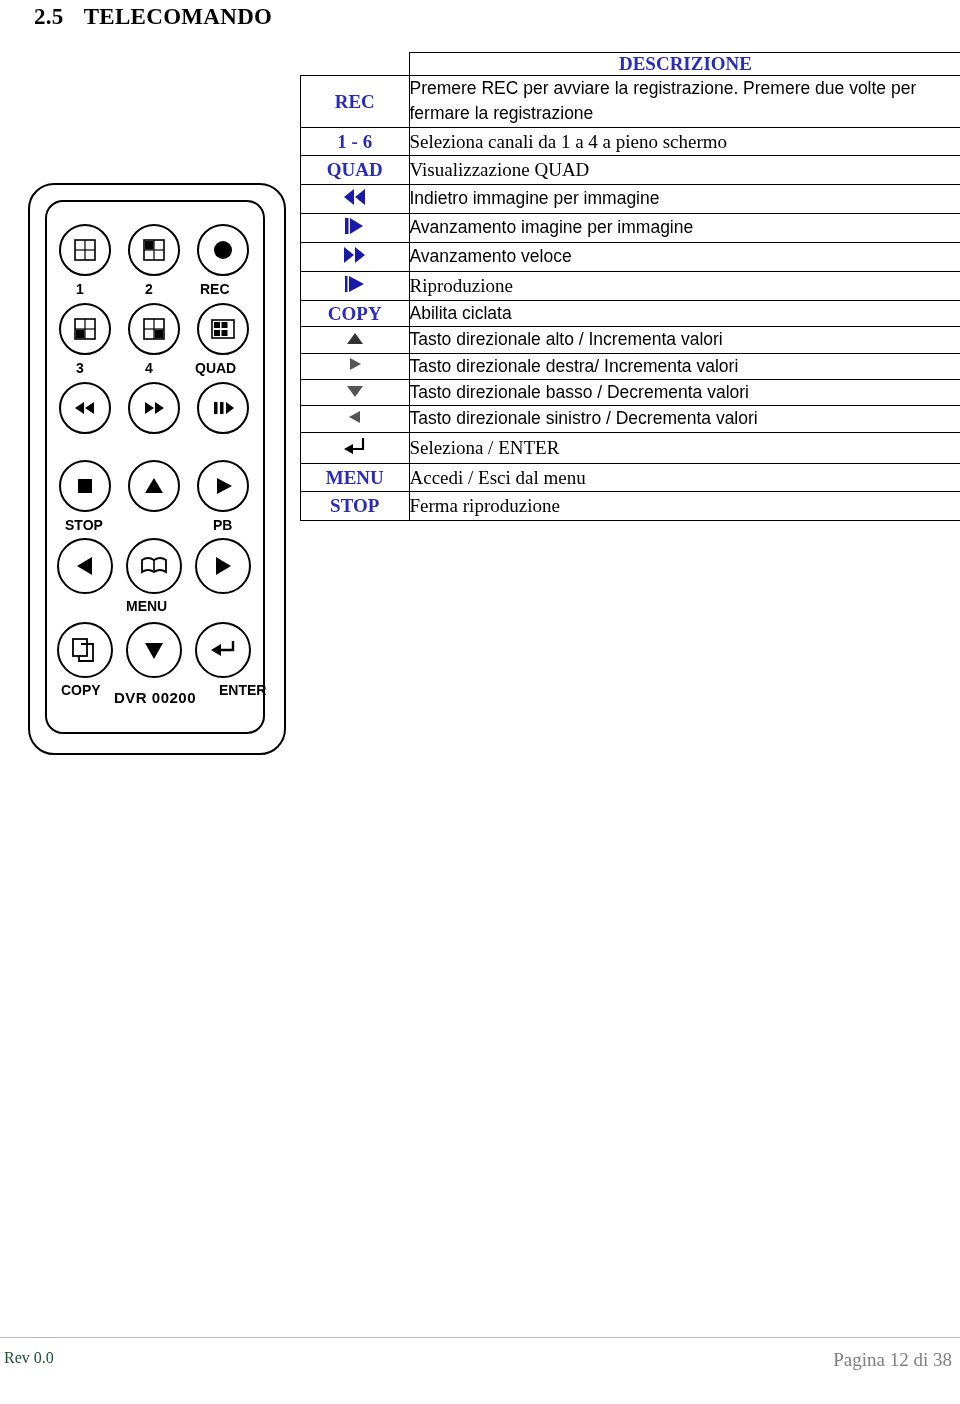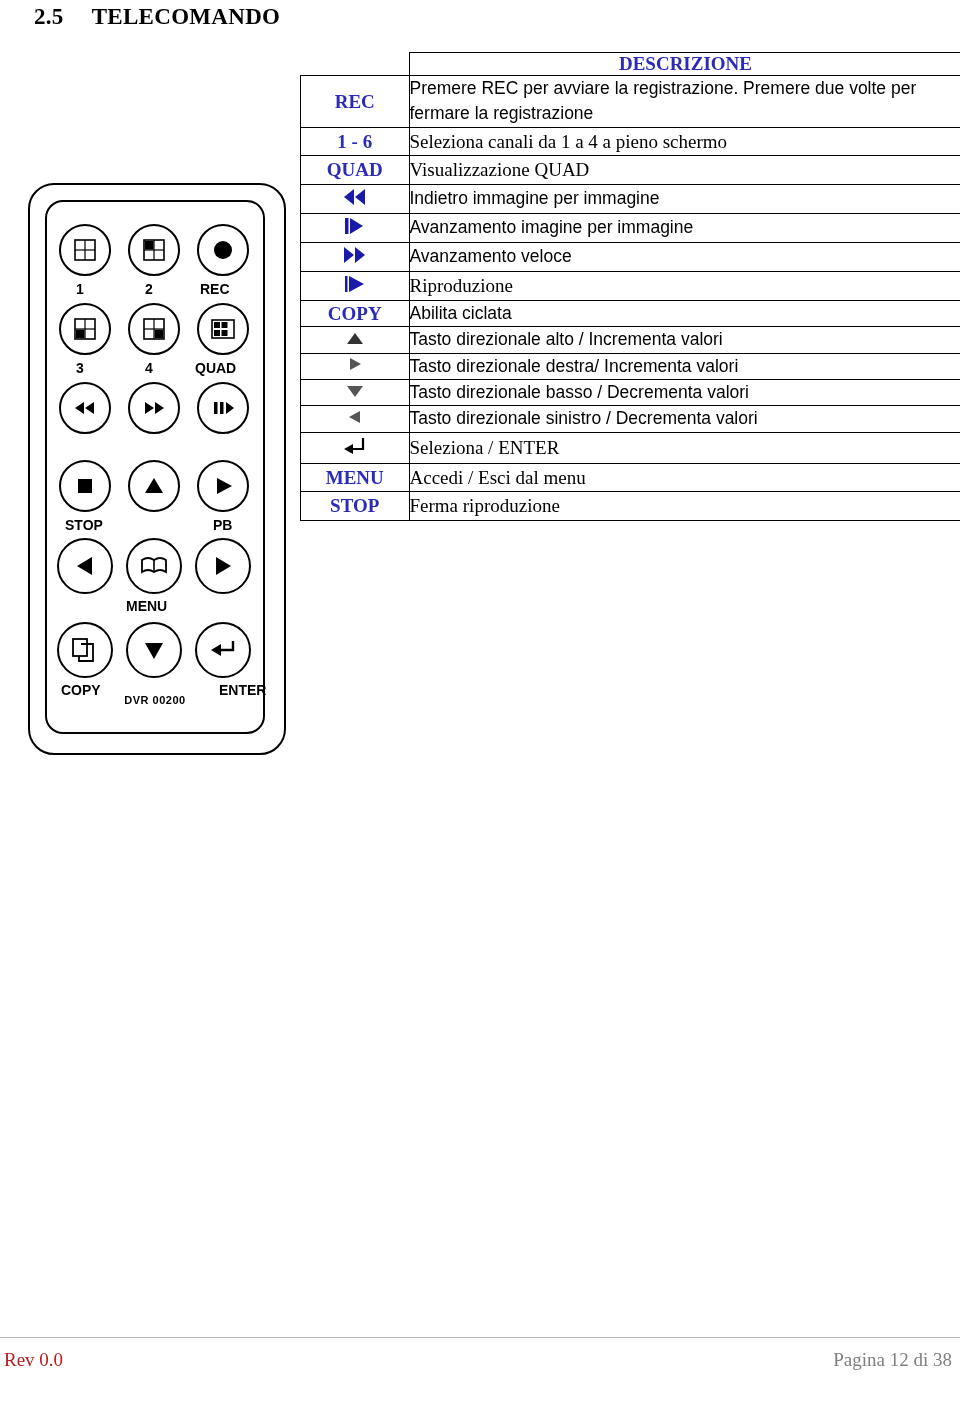--- a/index.html
+++ b/index.html
@@ -22,21 +22,21 @@
     left: 34px;
     top: 4px;
     font-family: "Liberation Serif", serif;
     font-weight: bold;
     font-size: 23px;
     letter-spacing: 0.3px;
     white-space: nowrap;
   }
   .page-heading .num {
     display: inline-block;
-    margin-right: 28px;
+    margin-right: 20px;
   }
 
   
   .remote-figure {
     position: absolute;
     left: 28px;
     top: 183px;
     width: 258px;
     height: 572px;
   }
@@ -74,21 +74,21 @@
     color: #000;
     white-space: nowrap;
   }
   .dvr-label {
     position: absolute;
     left: 50%;
     transform: translateX(-50%);
     bottom: 26px;
     font-family: "Liberation Sans", sans-serif;
     font-weight: bold;
-    font-size: 11px;
+    font-size: 15px;
     letter-spacing: 0.5px;
   }
 
   
   .desc-table {
     position: absolute;
     left: 300px;
     top: 52px;
     width: 660px;
     border-collapse: collapse;
@@ -156,22 +156,22 @@
     top: 1337px;
     width: 960px;
     height: 1px;
     background: #b8b8b8;
   }
   .footer-left {
     position: absolute;
     left: 4px;
     top: 1349px;
     font-family: "Liberation Serif", serif;
-    font-size: 19px;
-    color: #b91c1c;
+    font-size: 16px;
+    color: #14532d;
   }
   .footer-right {
     position: absolute;
     right: 8px;
     top: 1349px;
     font-family: "Liberation Serif", serif;
     font-size: 19px;
     color: #7f7f7f;
   }
 

